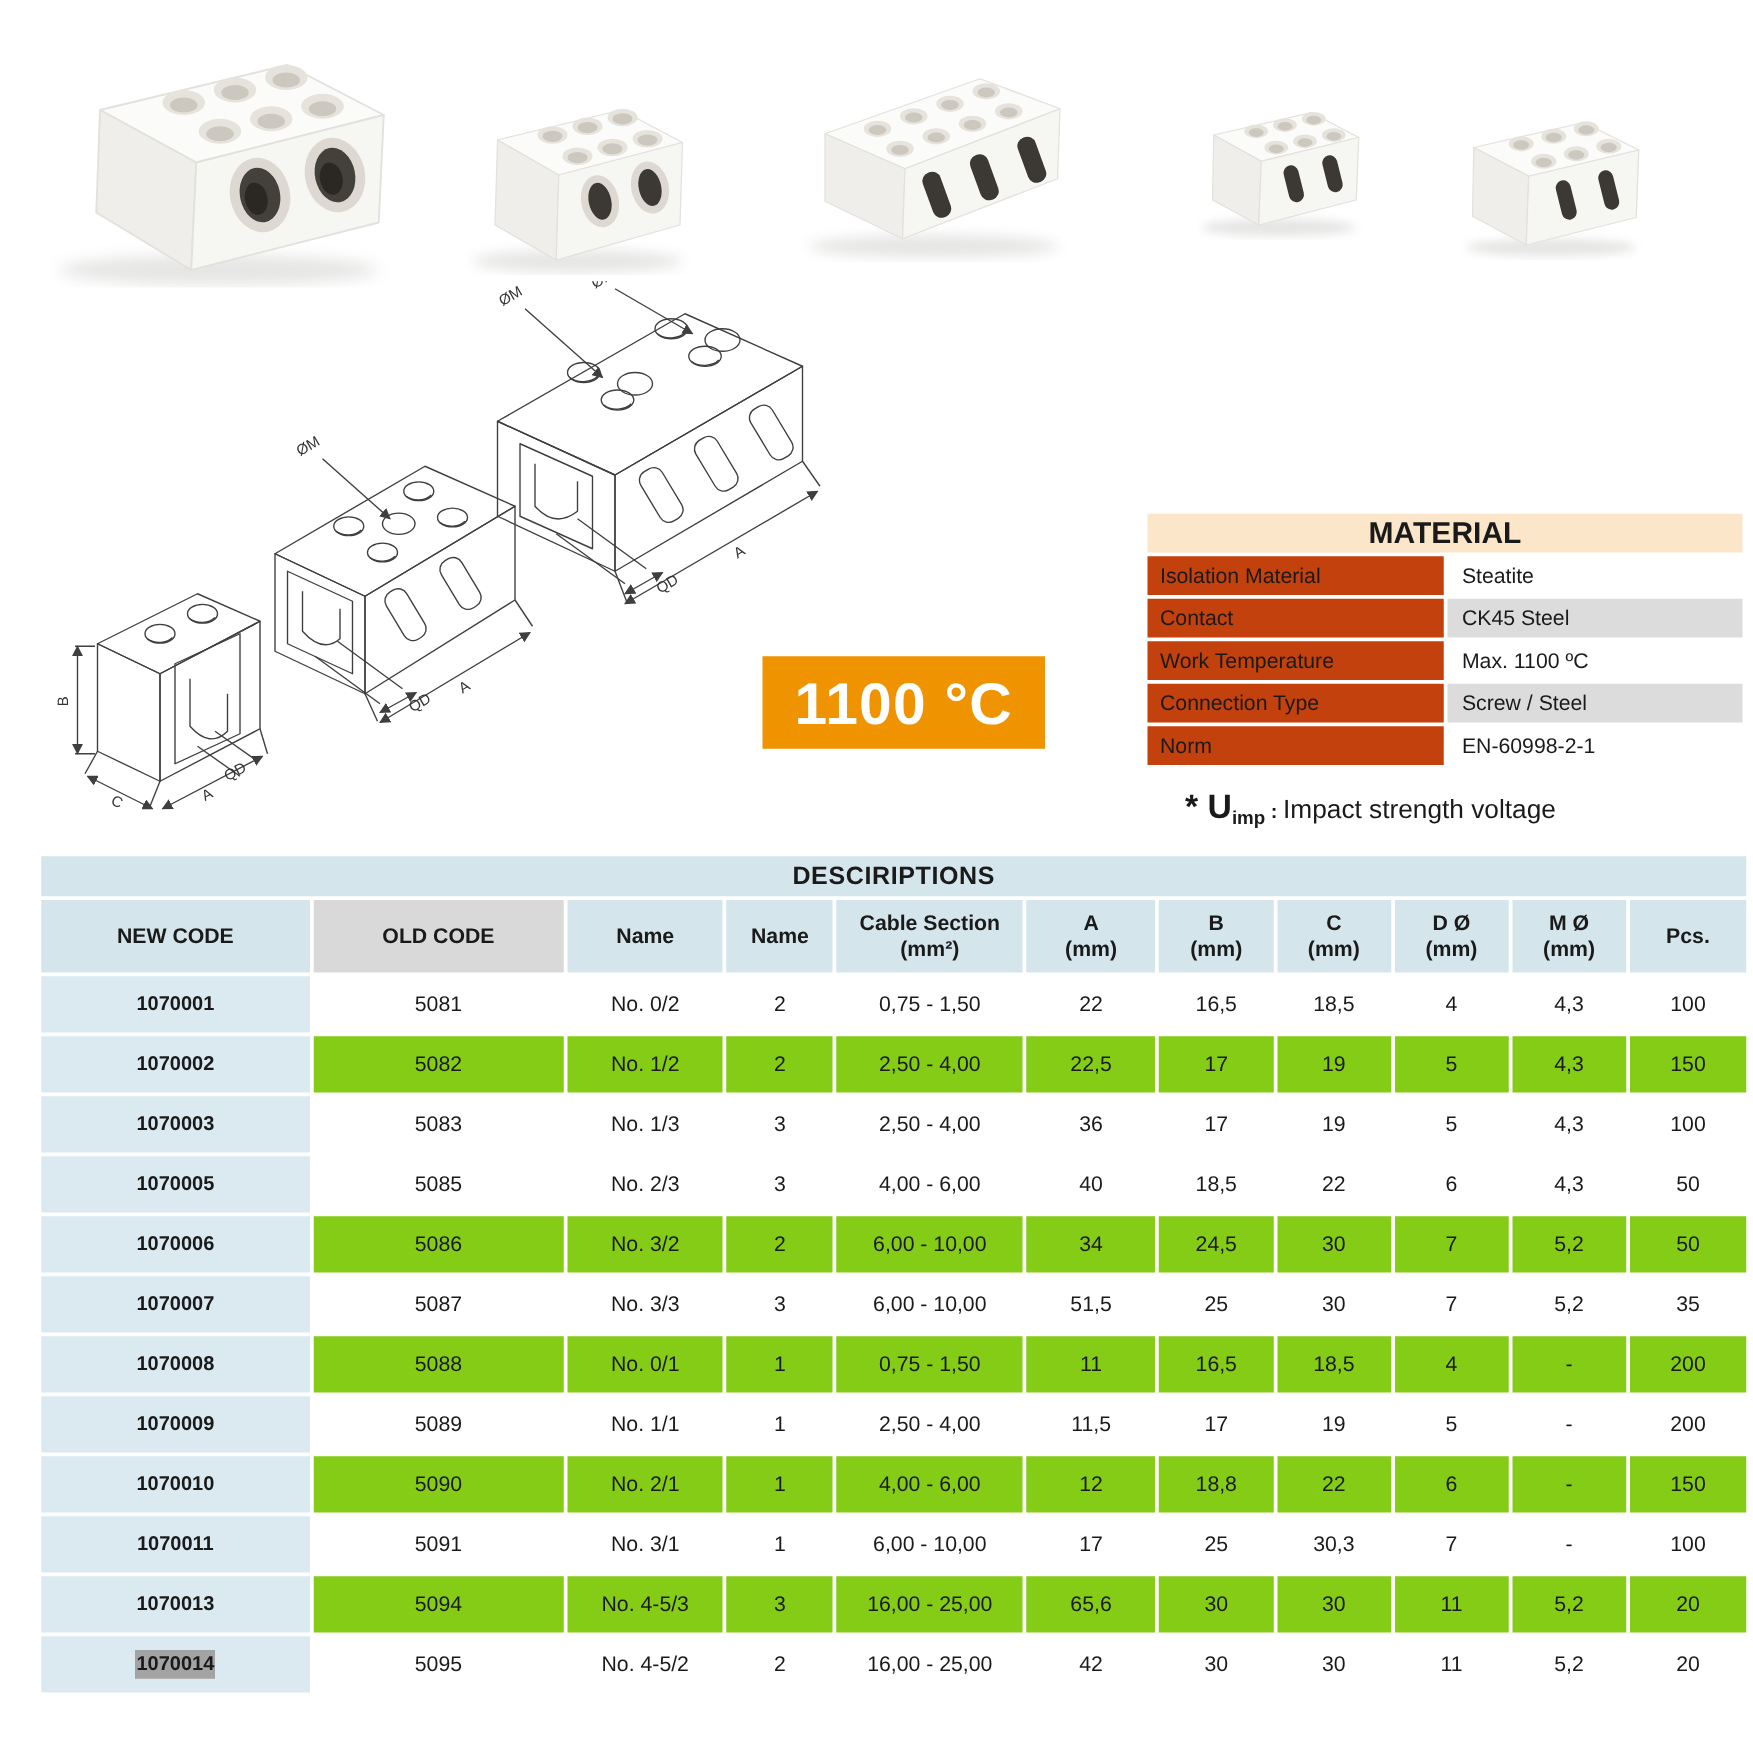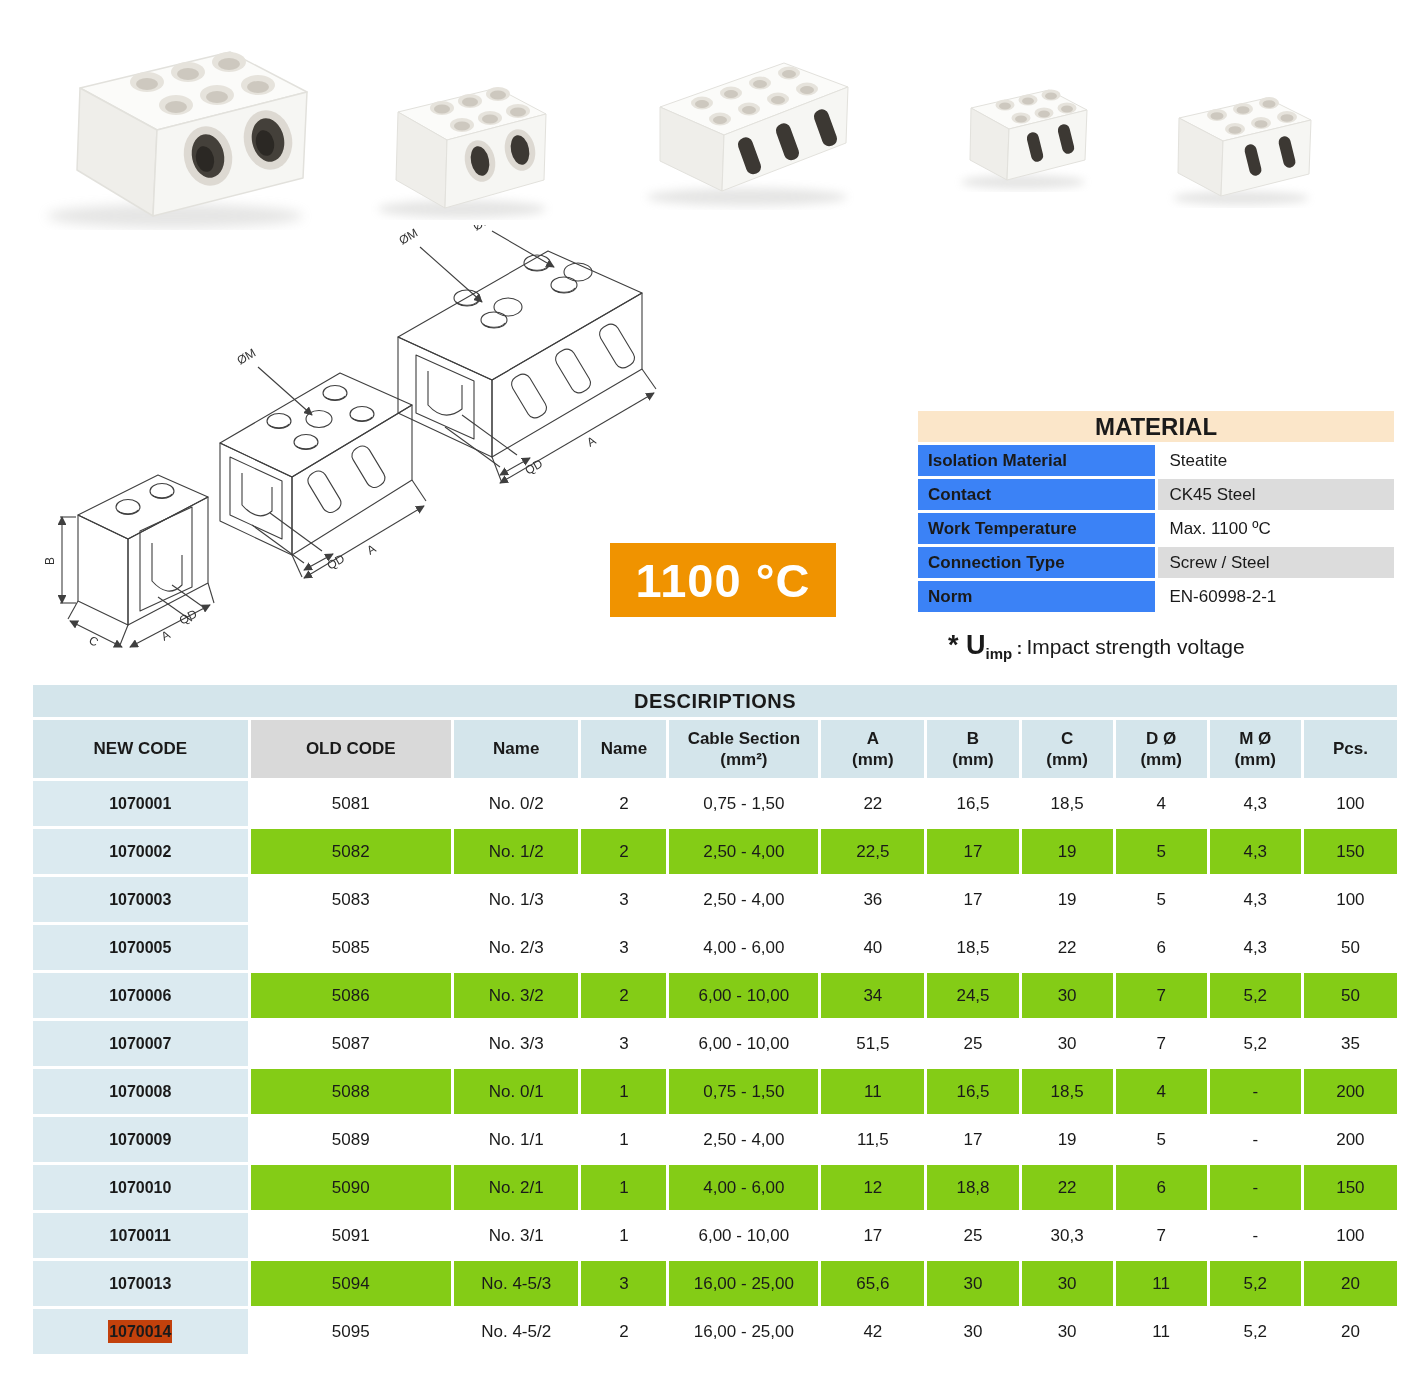--- a/index.html
+++ b/index.html
@@ -9,51 +9,51 @@
   }
   
   .photo{position:absolute;}
   
   .drawings{position:absolute;left:30px;top:225px;}
   .drawings text{font-family:"Liberation Sans",sans-serif;font-size:12px;fill:#333;}
   
   .badge{
     position:absolute;left:610px;top:525px;width:226px;height:74px;
     background:#F09300;color:#ffffff;font-weight:bold;font-size:47px;
-    display:flex;align-items:center;justify-content:center;letter-spacing:1px;margin-top:18px;
+    display:flex;align-items:center;justify-content:center;letter-spacing:1px;
   }
   
   .material{
     position:absolute;left:915px;top:408px;width:482px;
     border-collapse:separate;border-spacing:3px;table-layout:fixed;
   }
   .material td{height:29px;font-size:17px;vertical-align:middle;}
   .material .m-title{background:#FBE6C9;font-weight:bold;text-align:center;font-size:24px;}
-  .material .m-label{background:#3b82f6;font-weight:bold;padding-left:10px;width:214px;}
+  .material .m-label{background:#c2410c;font-weight:normal;padding-left:10px;width:214px;}
   .material .m-val{padding-left:12px;}
   .material .v-gray{background:#DCDCDC;}
   .material .v-white{background:#ffffff;}
   
   .note{position:absolute;left:948px;top:630px;font-size:21px;white-space:nowrap;}
   .note .n-u{font-weight:bold;font-size:27px;}
   .note .n-sub{font-weight:bold;font-size:15px;vertical-align:-5px;}
   .note .n-colon{font-weight:bold;font-size:16px;}
   
   .desc{
     position:absolute;left:30px;top:682px;width:1370px;
     border-collapse:separate;border-spacing:3px;table-layout:fixed;
   }
   .desc .t-title{background:#D4E5EB;font-weight:bold;font-size:20px;text-align:center;height:30px;letter-spacing:.5px;}
   .desc th{background:#D4E5EB;font-weight:bold;font-size:17px;height:56px;text-align:center;vertical-align:middle;line-height:1.25;}
   .desc th.th-gray{background:#D9D9D9;margin-left:24px;}
   .desc td{height:43px;text-align:center;font-size:17px;vertical-align:middle;}
   .desc td.c-new{background:#DBEAF0;font-weight:bold;font-size:16px;}
   .desc td.c-white{background:#ffffff;}
   .desc td.c-gray{background:#84cc16;}
-  .desc .hl{background:#c2410c;padding:3px 1px;}
+  .desc .hl{background:#a3a3a3;padding:3px 1px;}
 </style>
 </head>
 <body>
 
 <div class="page">
 
   <svg class="photo" style="left:25px;top:30px" width="295" height="200" viewBox="0 0 295 200">
     <defs>
       <filter id="b1" x="-50%" y="-50%" width="200%" height="200%">
           <feGaussianBlur stdDeviation="6"></feGaussianBlur>

